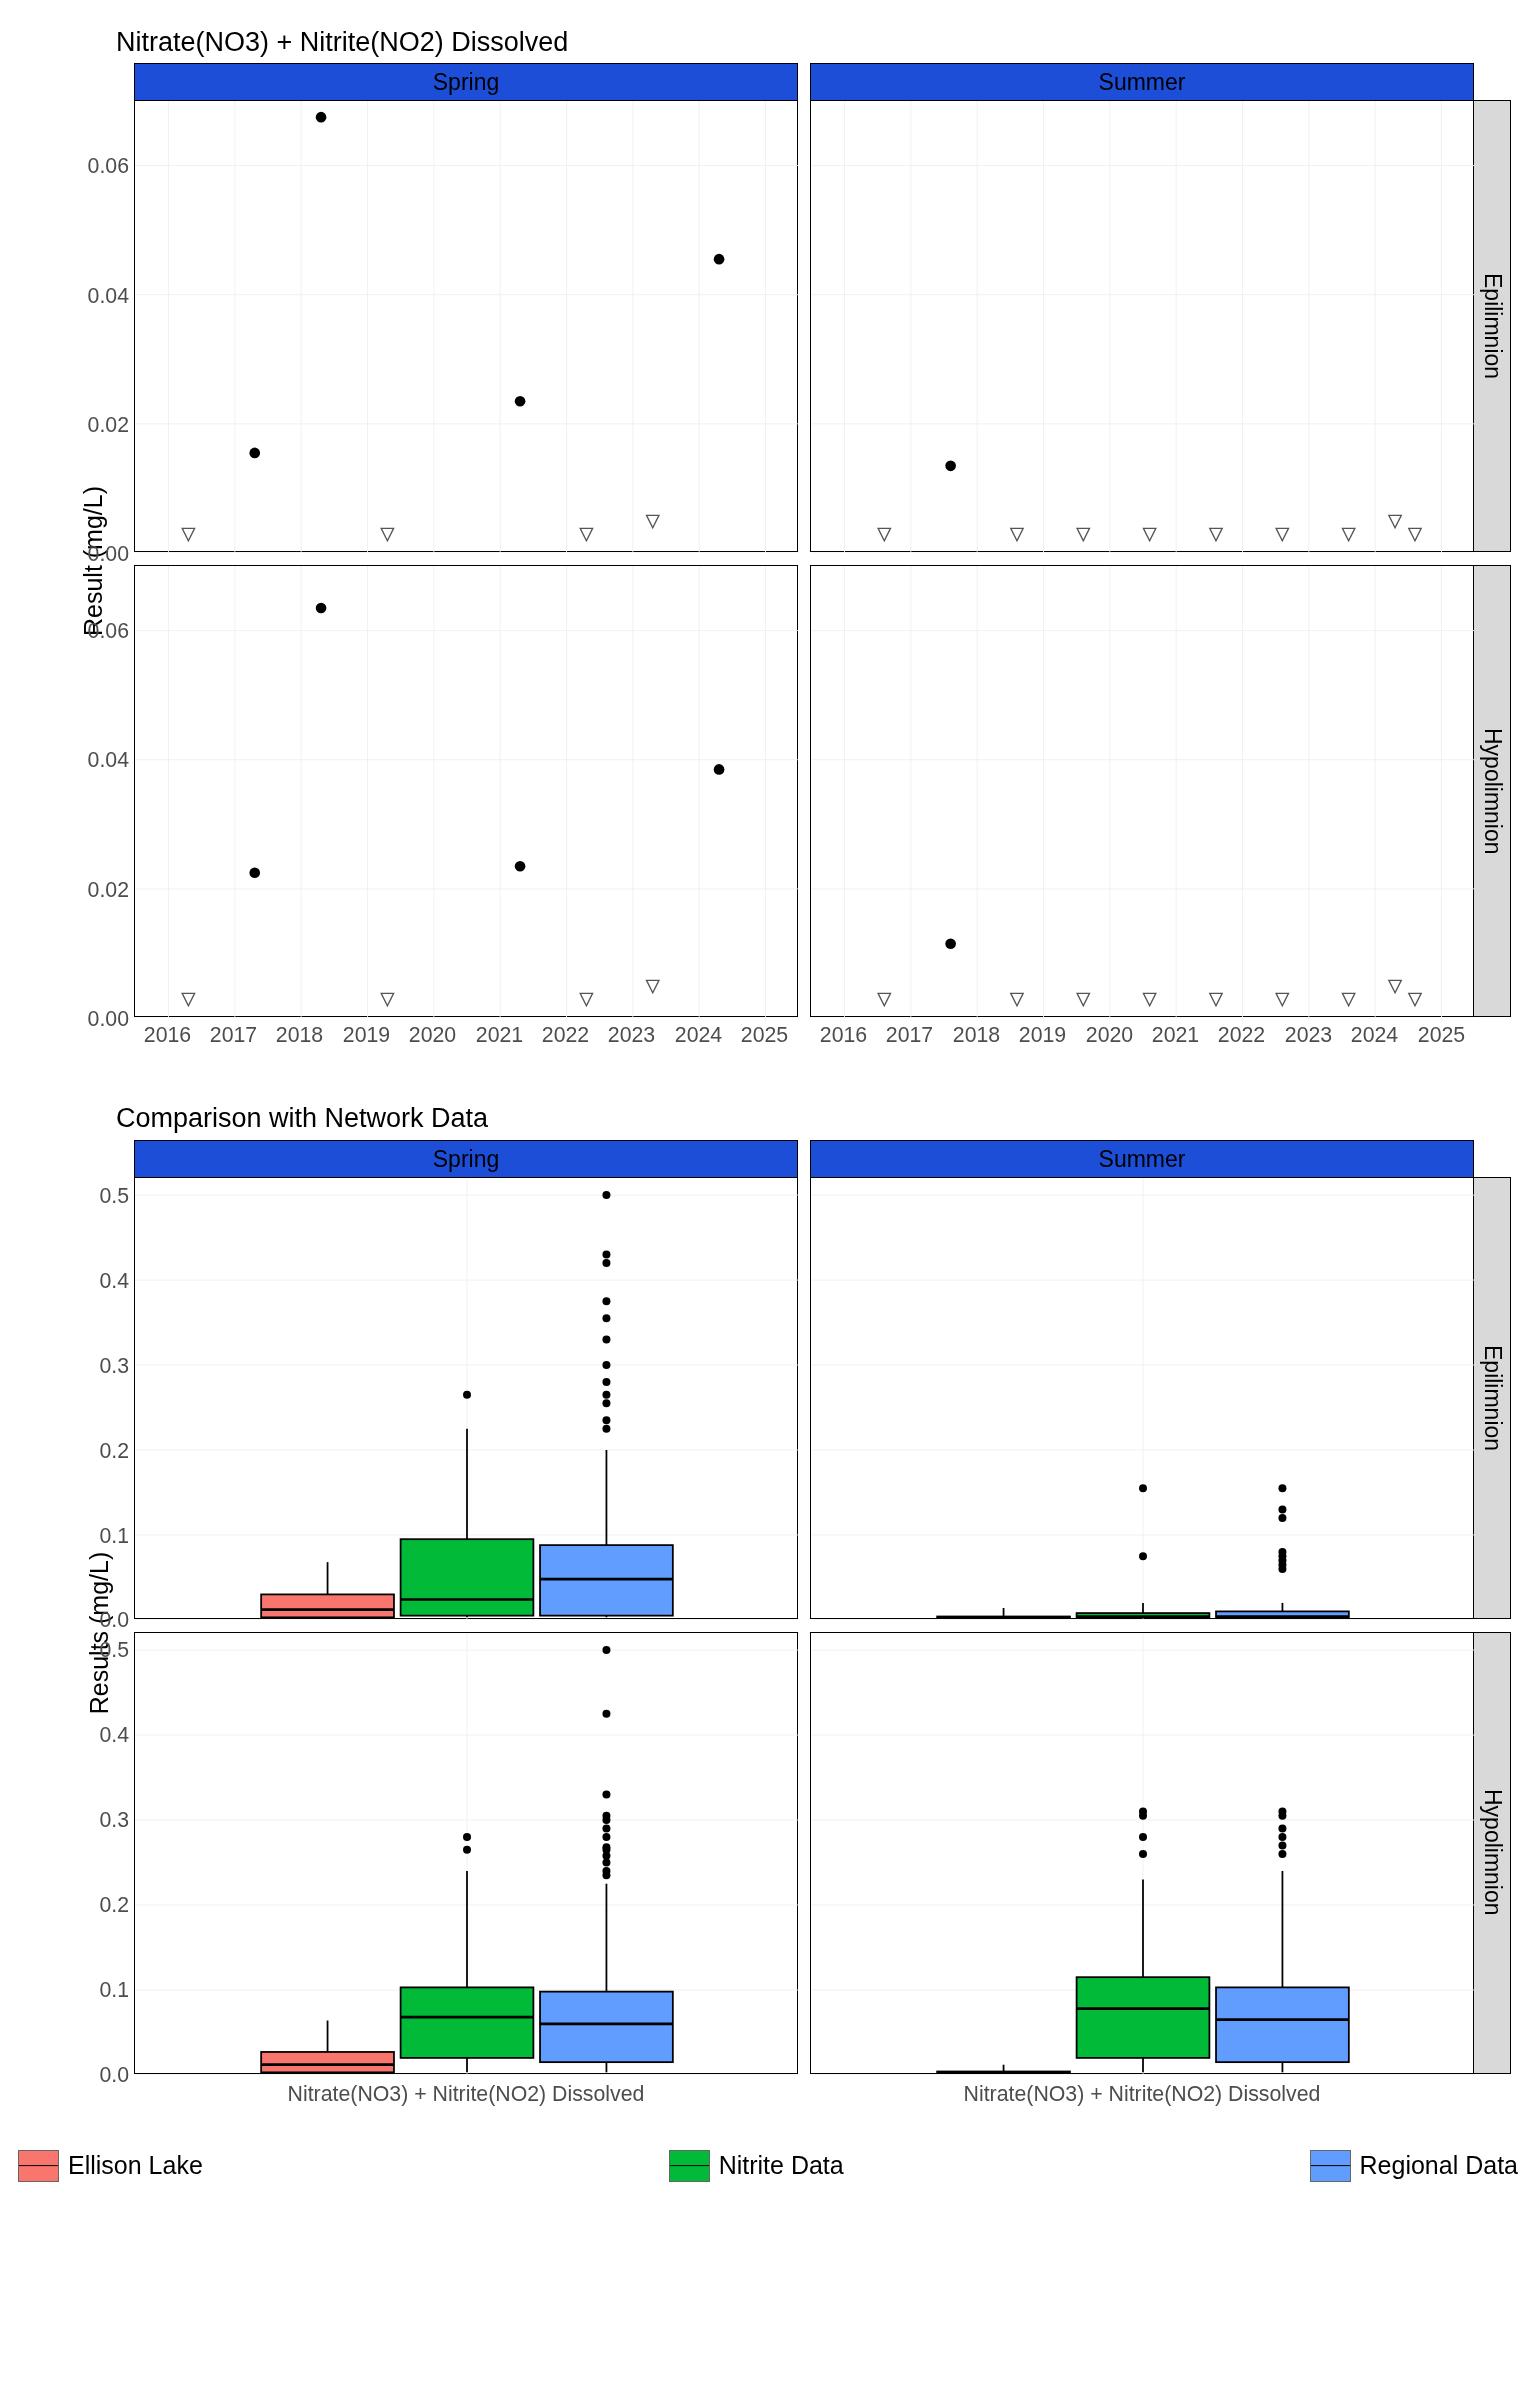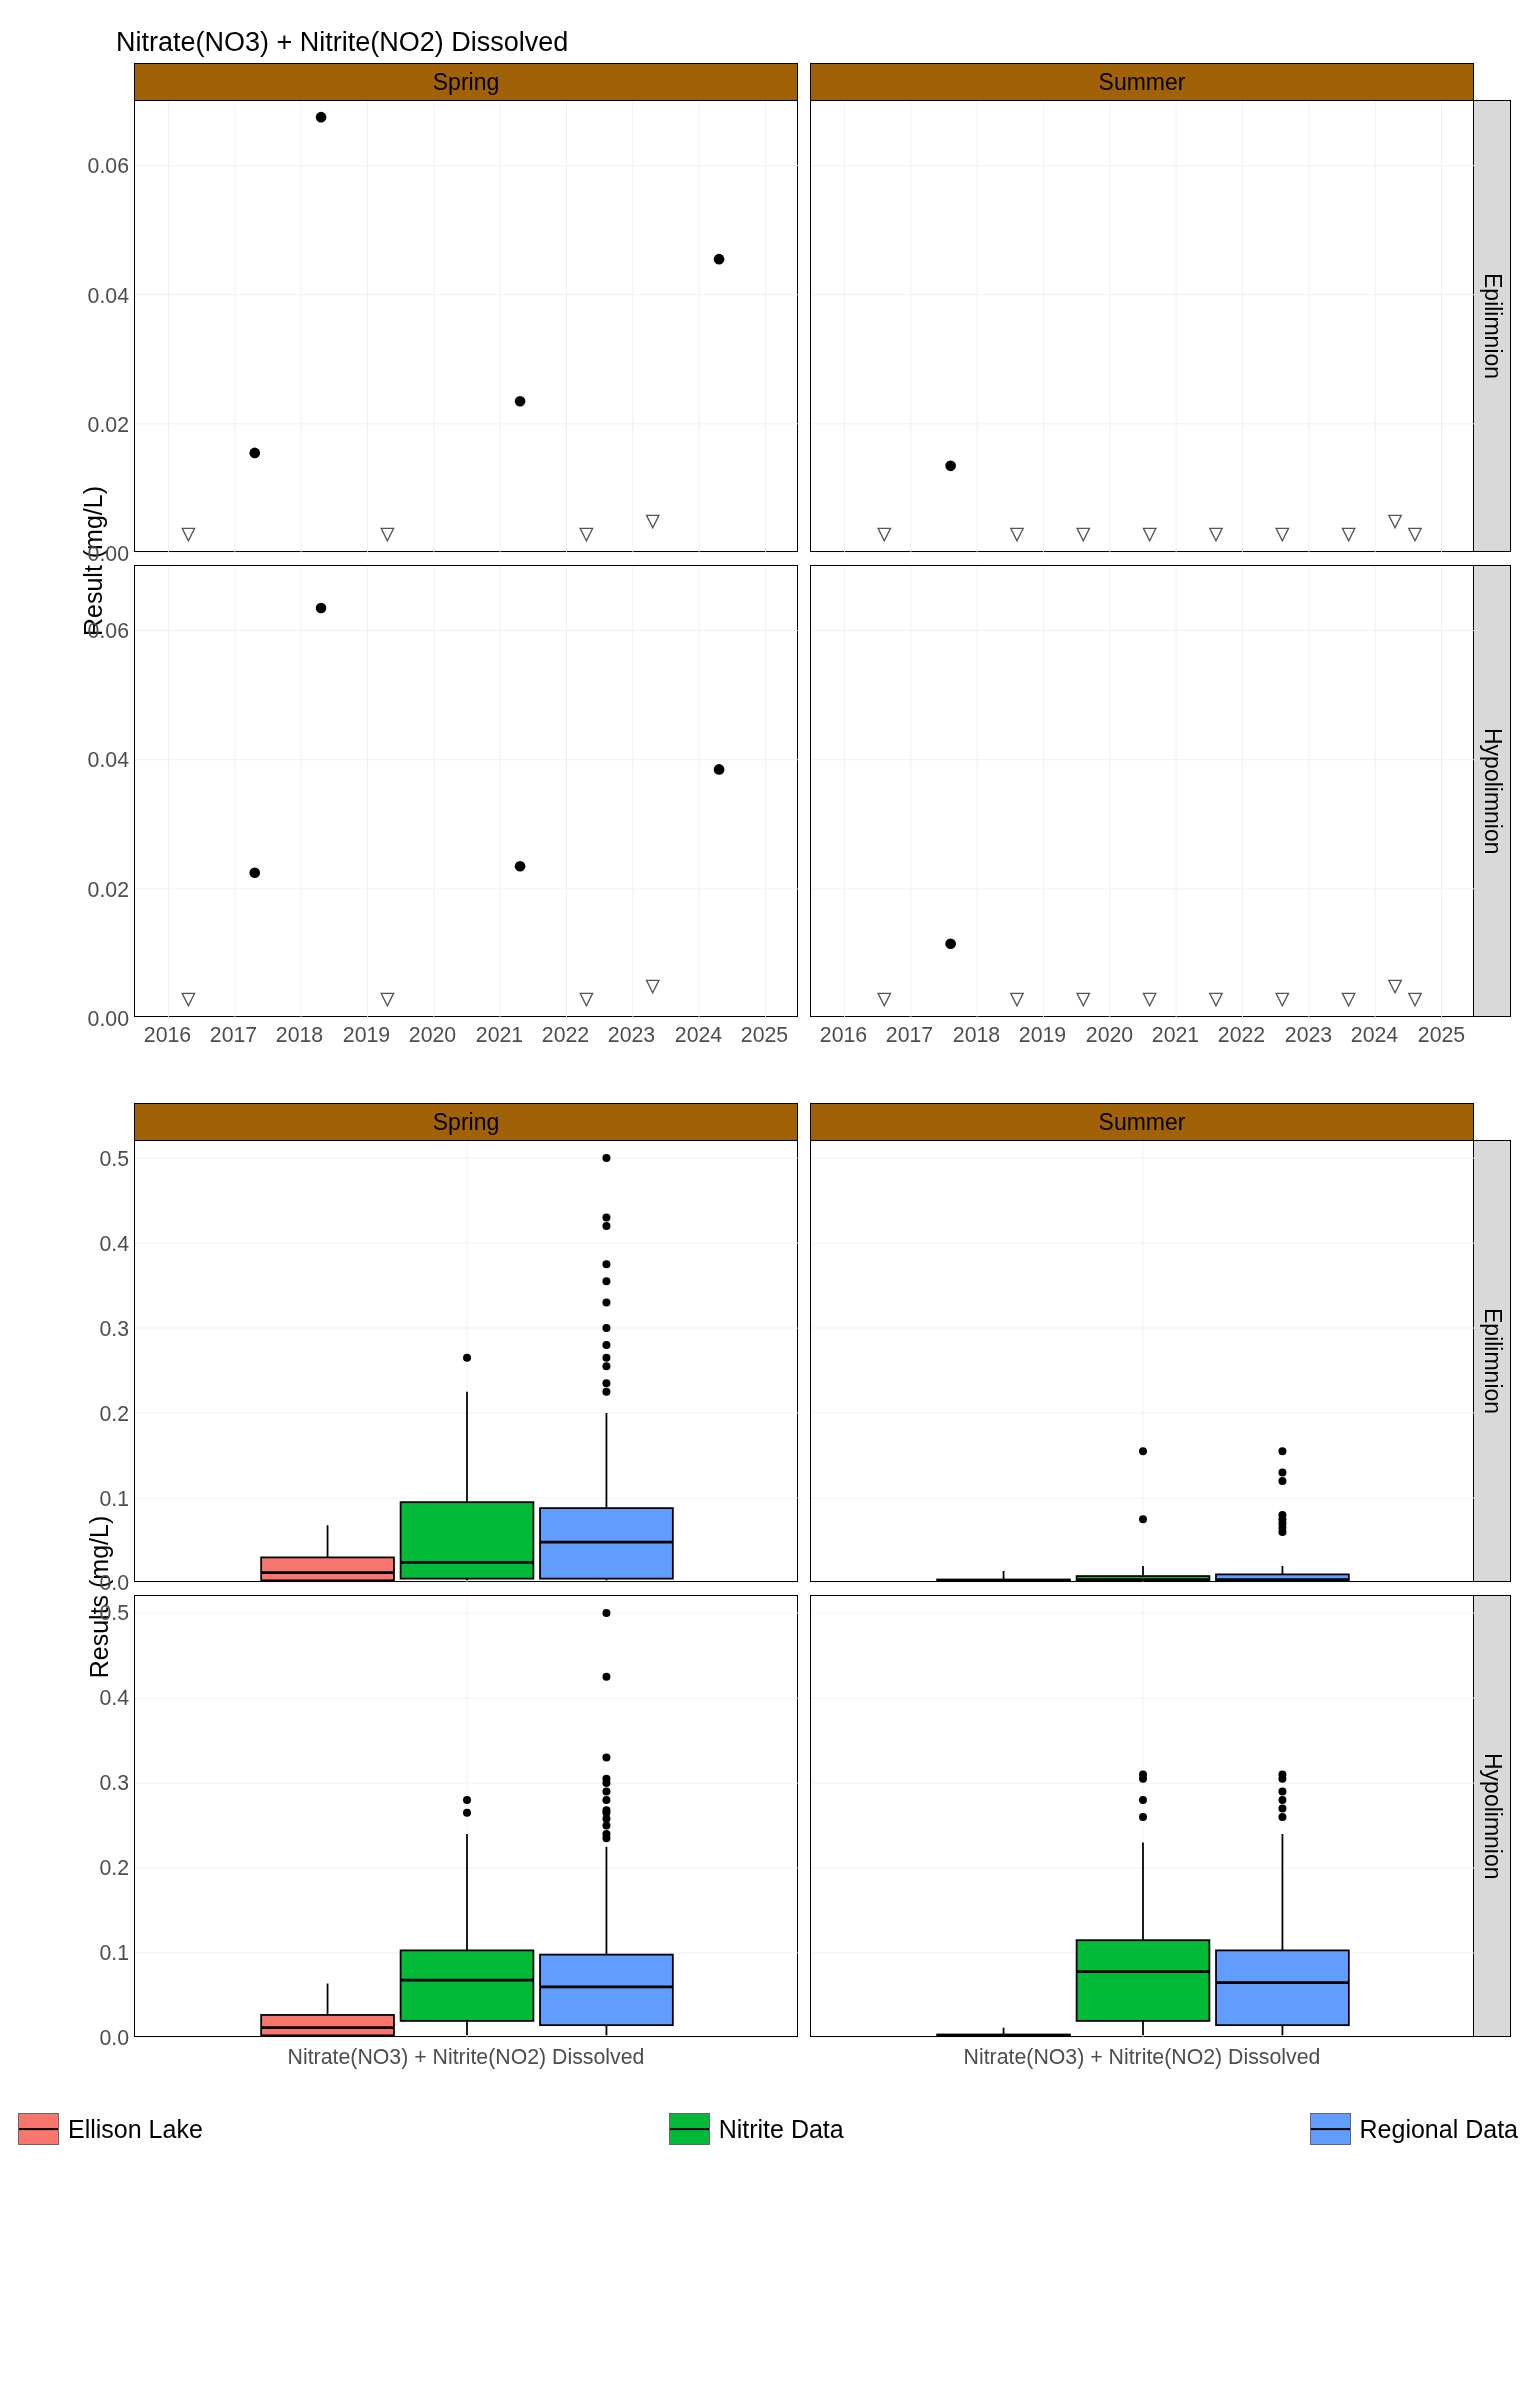--- a/index.html
+++ b/index.html
@@ -1,20 +1,20 @@
 <!DOCTYPE html>
 <html style="font-size:14.2px"><head>
 <meta charset="utf-8">
 <style>
   html,body{margin:0;padding:0;background:#fff;font-family:Arial,Helvetica,sans-serif;color:#000}
   .page{width:1536px;height:2389px;position:relative;box-sizing:border-box;padding:27px 18px 0 18px}
   .chart-title{font-size:27px;margin:0 0 5.3px 98px}
   .facet-grid{position:relative;width:1458px;margin-left:36px}
   .panel{position:relative;border:1.8px solid #000;box-sizing:border-box;background:#fff}
-  .strip-top{background:#a16207;border:1.8px solid #000;border-bottom:none;box-sizing:border-box;text-align:center;font-size:23px;line-height:36px;height:37px}
+  .strip-top{background:#1d4ed8;border:1.8px solid #000;border-bottom:none;box-sizing:border-box;text-align:center;font-size:23px;line-height:36px;height:37px}
   .strip-right{background:#d9d9d9;border:1.8px solid #000;border-left:none;box-sizing:border-box;width:37px;writing-mode:vertical-rl;text-align:center;font-size:23px;display:flex;align-items:center;justify-content:center}
   svg{display:block}
   .axis-title{font-size:25px}
   .legend{display:flex;justify-content:space-between;gap:53px;margin-top:23px;font-size:25px}
   .legend-item{display:flex;align-items:center;gap:9px}
   .legend-key{width:39px;height:30px;position:relative;border:0.9px solid #666}
   .legend-key::before{content:"";position:absolute;left:0;right:0;top:50%;height:1.8px;background:#000;transform:translateY(-50%)}
   .lk-red{background:#f8766d}
   .lk-green{background:#00ba38}
   .lk-blue{background:#619cff}
@@ -165,20 +165,21 @@
       <div style="position: absolute; left: 1029px; top: 960px; font-size: 21.3px; color: rgb(77, 77, 77); width: 53px; text-align: center;">2020</div>
       <div style="position: absolute; left: 1095px; top: 960px; font-size: 21.3px; color: rgb(77, 77, 77); width: 53px; text-align: center;">2021</div>
       <div style="position: absolute; left: 1161px; top: 960px; font-size: 21.3px; color: rgb(77, 77, 77); width: 53px; text-align: center;">2022</div>
       <div style="position: absolute; left: 1228px; top: 960px; font-size: 21.3px; color: rgb(77, 77, 77); width: 53px; text-align: center;">2023</div>
       <div style="position: absolute; left: 1294px; top: 960px; font-size: 21.3px; color: rgb(77, 77, 77); width: 53px; text-align: center;">2024</div>
       <div style="position: absolute; left: 1361px; top: 960px; font-size: 21.3px; color: rgb(77, 77, 77); width: 53px; text-align: center;">2025</div>
     </div>
 
   <div style="height:44px"></div>
 
+  <div class="chart-title">Comparison with Network Data</div>
   <div class="facet-grid" id="bot-grid" style="height:987px">
     <div class="axis-title" style="position:absolute;left:-36px;top:50%;transform:translateY(-50%) rotate(-90deg);transform-origin:center">Results (mg/L)</div>
   <div class="strip-top" style="position: absolute; top: 0px; left: 80px; width: 664px;">Spring</div>
       <div class="strip-top" style="position: absolute; top: 0px; left: 756px; width: 664px;">Summer</div>
       <div class="strip-right" style="position: absolute; left: 1420px; top: 37px; height: 442px;">Epilimnion</div>
       <div class="strip-right" style="position: absolute; left: 1420px; top: 492px; height: 442px;">Hypolimnion</div>
       <div class="panel" style="position: absolute; left: 80px; top: 37px; width: 664px; height: 442px;">
         <svg width="664" height="442" viewBox="0 0 747 497">
           <line x1="373.5" x2="373.5" y1="0" y2="497" stroke="#efefef"></line>
           <line x1="0" x2="747" y1="497" y2="497" stroke="#efefef"></line>

